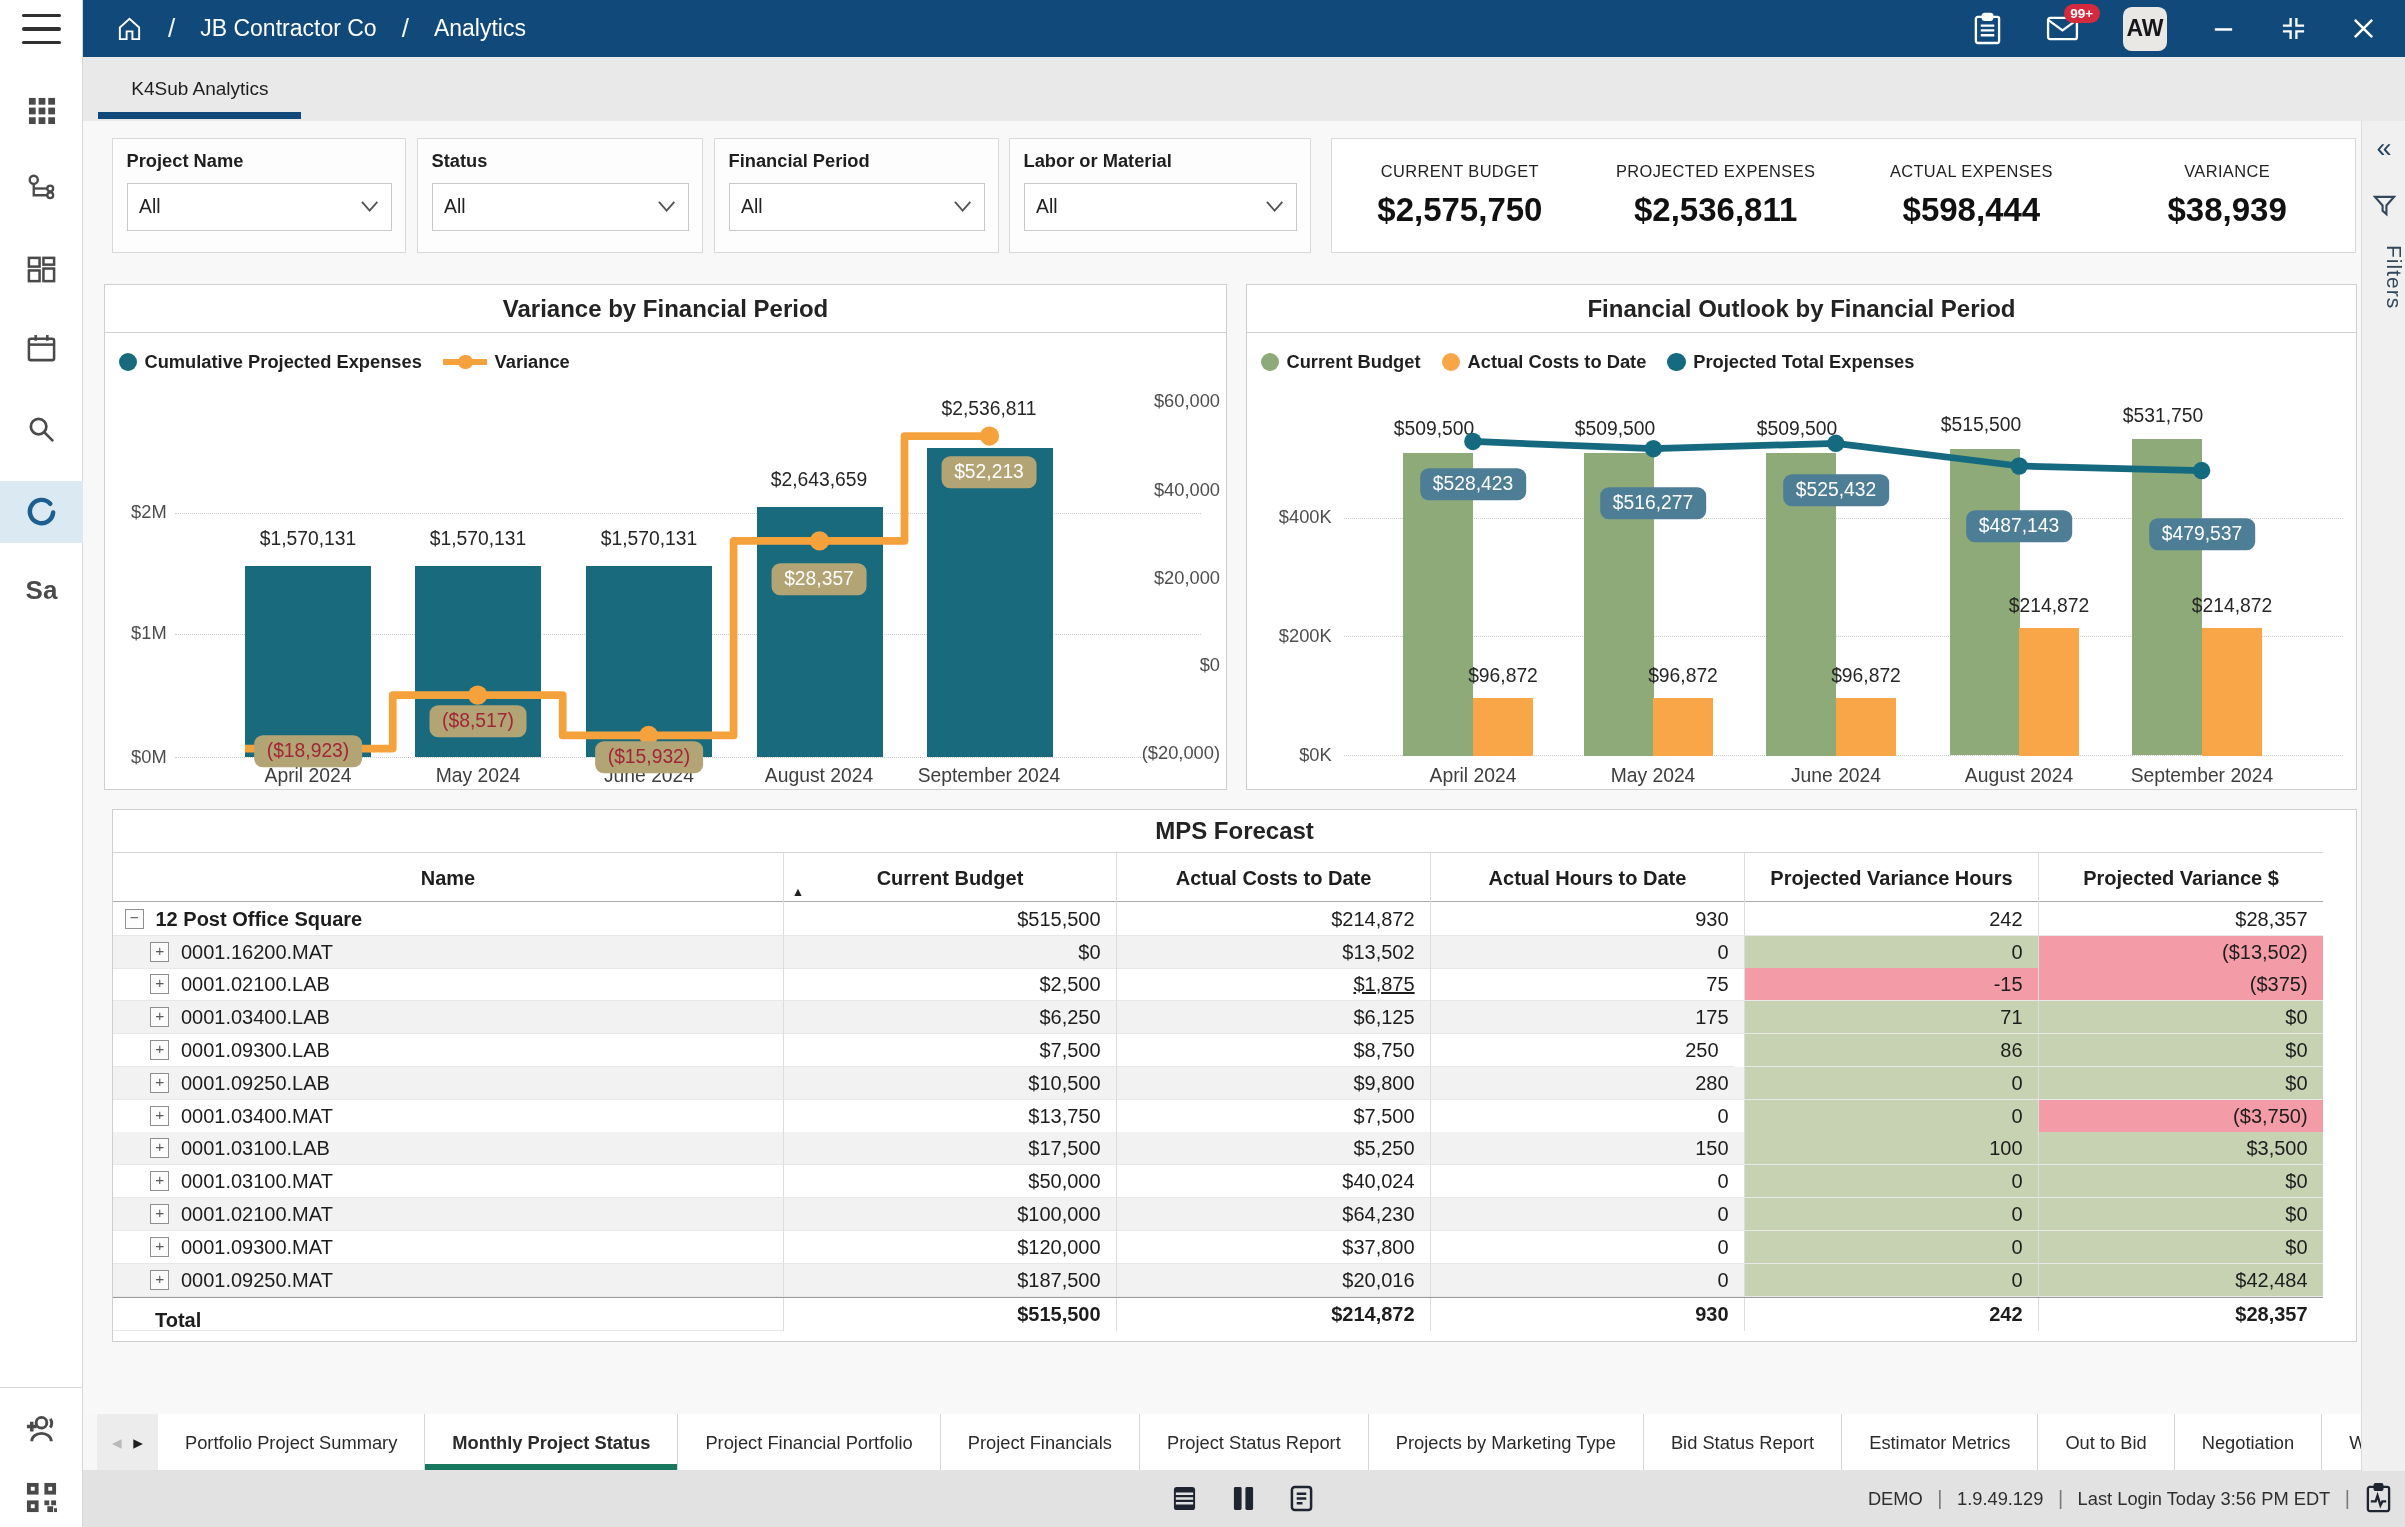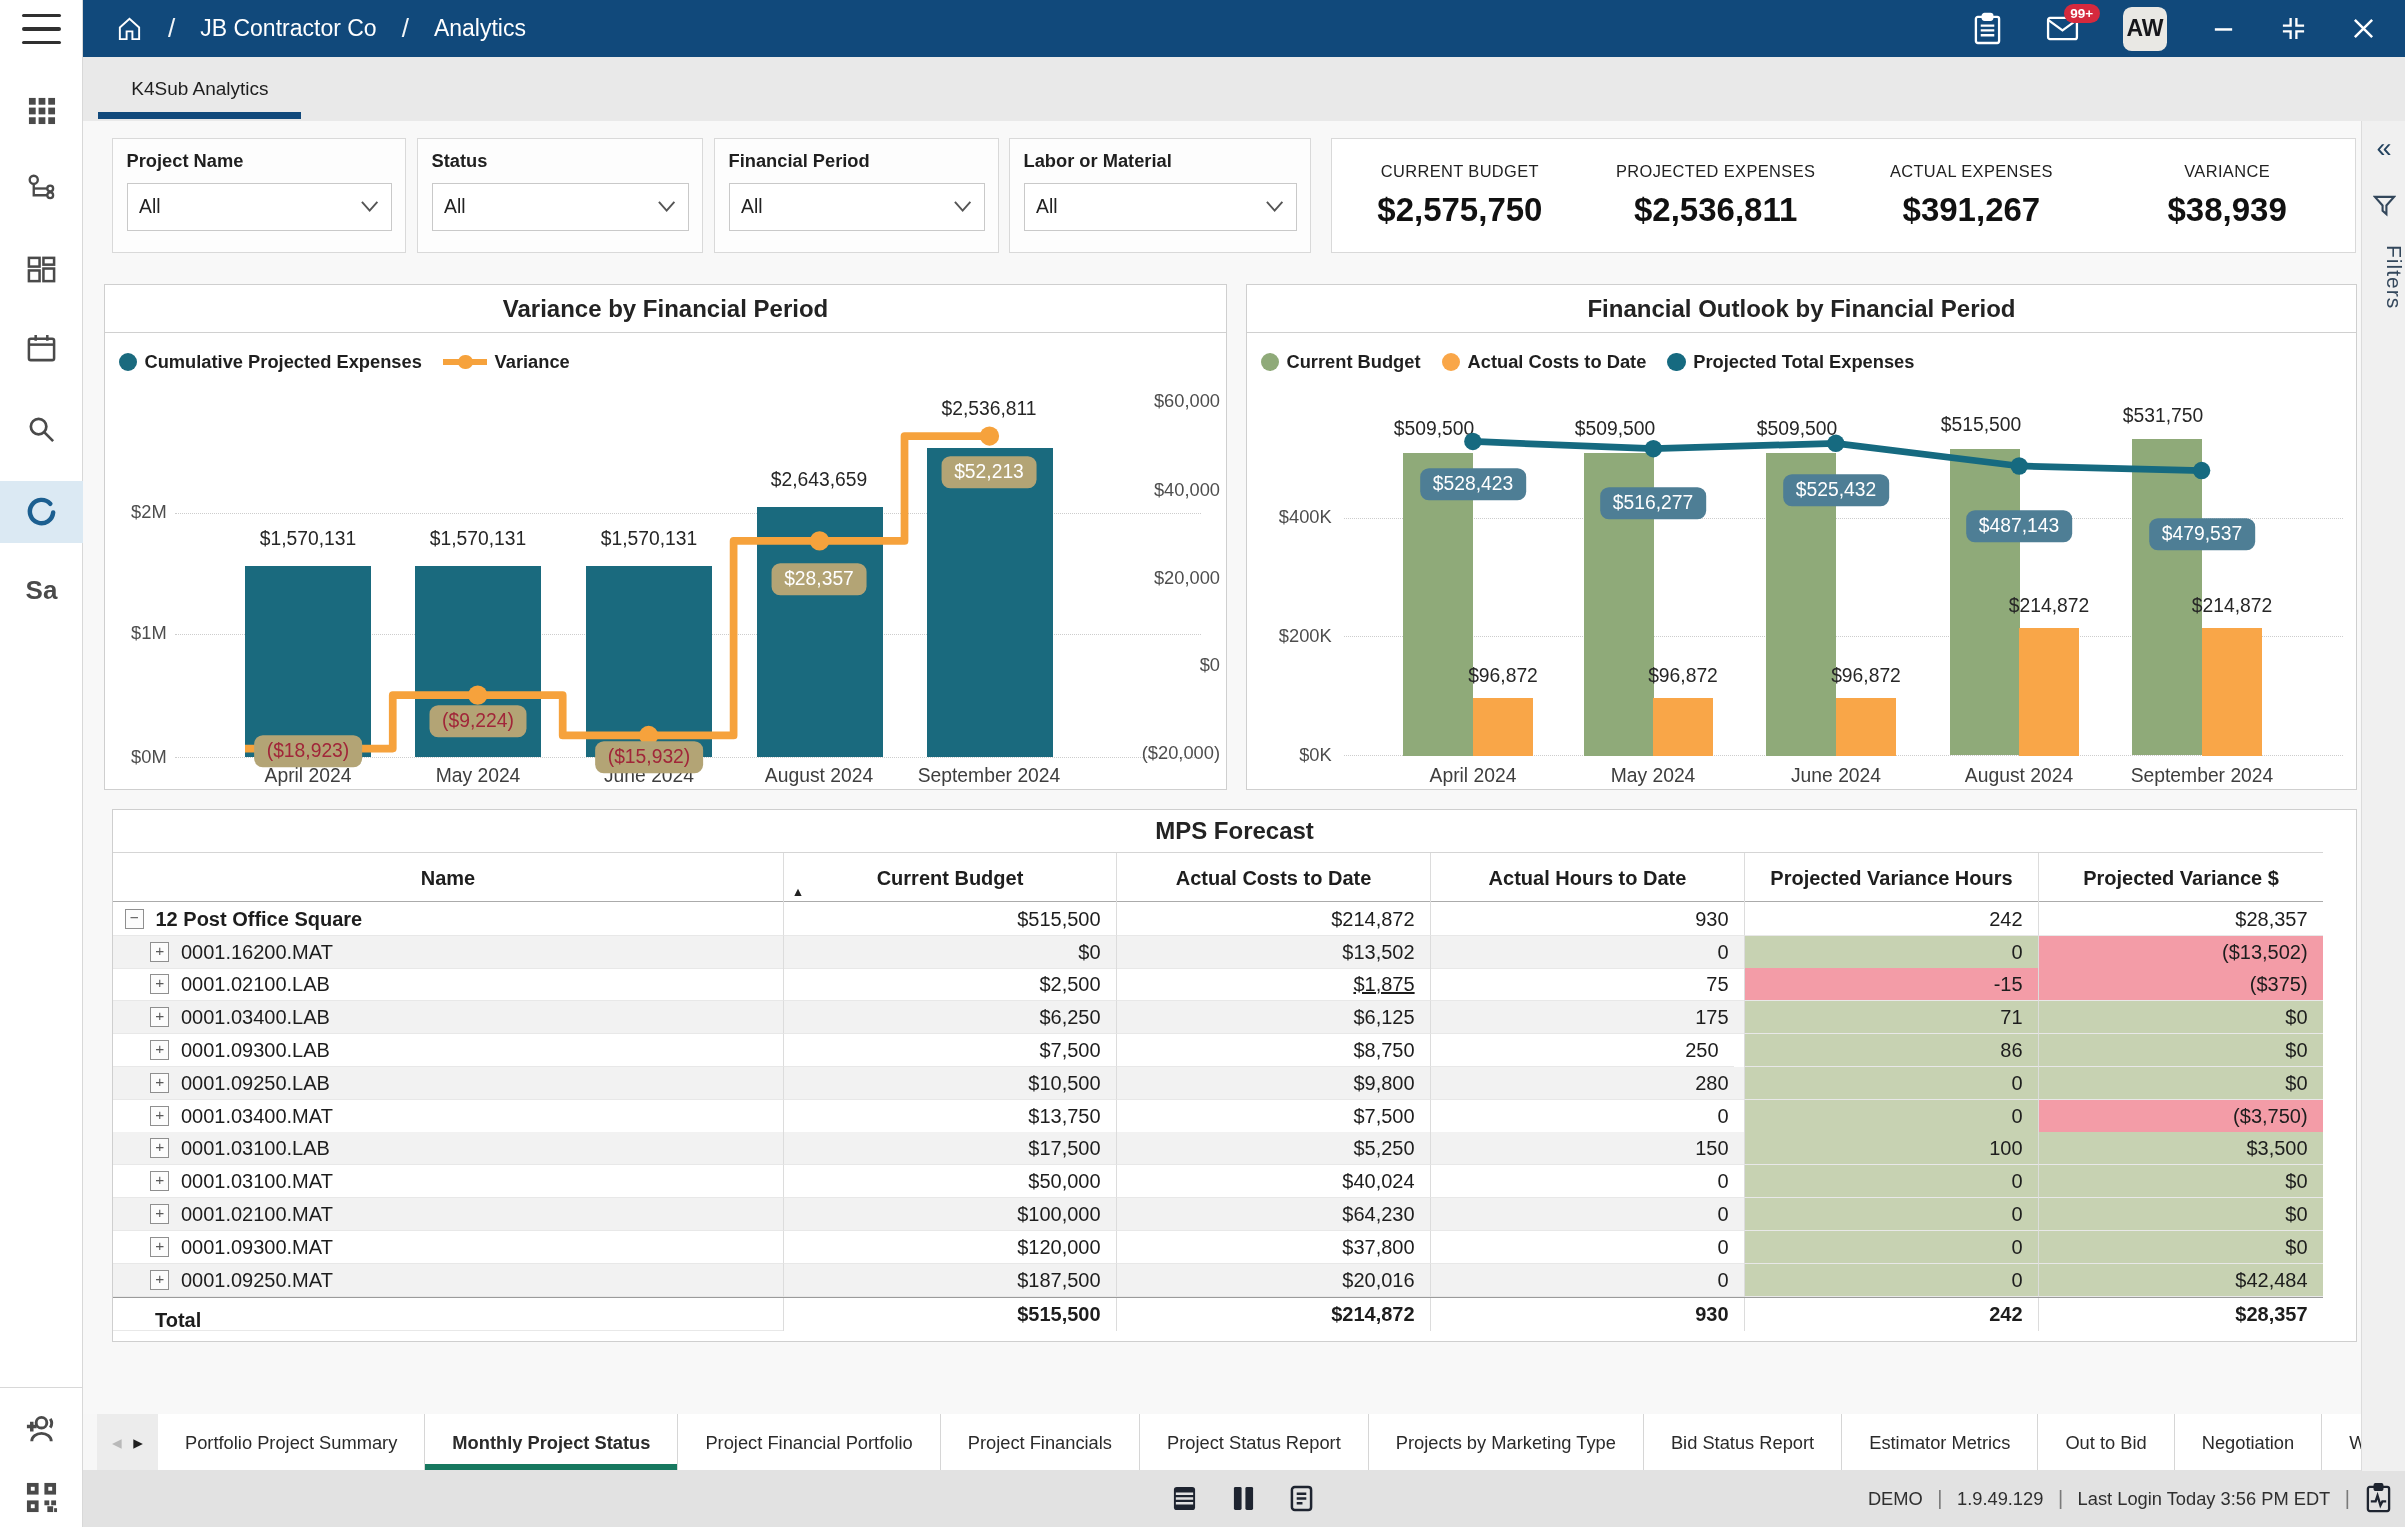--- a/index.html
+++ b/index.html
@@ -277,21 +277,21 @@
     <div class="kpi">
       <div class="kpi-label">CURRENT BUDGET</div>
       <div class="kpi-value">$2,575,750</div>
     </div>
     <div class="kpi">
       <div class="kpi-label">PROJECTED EXPENSES</div>
       <div class="kpi-value">$2,536,811</div>
     </div>
     <div class="kpi">
       <div class="kpi-label">ACTUAL EXPENSES</div>
-      <div class="kpi-value">$391,267</div>
+      <div class="kpi-value">$598,444</div>
     </div>
     <div class="kpi">
       <div class="kpi-label">VARIANCE</div>
       <div class="kpi-value">$38,939</div>
     </div>
   </div>
 
   <div id="chart1" class="card" style="left:104px;top:284px;width:1123px;height:506px">
     <div class="card-title">Variance by Financial Period</div>
     <div class="legend" id="legend1">
@@ -334,21 +334,21 @@
       <div class="bar-label" style="left: 884px; top: 113px;">$2,536,811</div>
       <svg class="chart-svg" width="1123" height="506" viewBox="0 0 1163 524">
         <path d="M 145 480.1 H 298 V 424.8 H 474 V 466.5 H 651 V 265 H 828 V 156.4 H 916" fill="none" stroke="#F6A23C" stroke-width="8" stroke-linejoin="round"></path>
         <circle cx="210" cy="480.1" r="10" fill="#F6A23C"></circle>
         <circle cx="386" cy="424.8" r="10" fill="#F6A23C"></circle>
         <circle cx="563" cy="466.5" r="10" fill="#F6A23C"></circle>
         <circle cx="740" cy="265" r="10" fill="#F6A23C"></circle>
         <circle cx="916" cy="156.4" r="10" fill="#F6A23C"></circle>
       </svg>
       <div class="dbadge" style="left: 203px; top: 466px; background: rgb(179, 164, 117); color: rgb(161, 38, 57);">($18,923)</div>
-      <div class="dbadge" style="left: 373px; top: 436px; background: rgb(179, 164, 117); color: rgb(161, 38, 57);">($9,224)</div>
+      <div class="dbadge" style="left: 373px; top: 436px; background: rgb(179, 164, 117); color: rgb(161, 38, 57);">($8,517)</div>
       <div class="dbadge" style="left: 544px; top: 472px; background: rgb(179, 164, 117); color: rgb(161, 38, 57);">($15,932)</div>
       <div class="dbadge" style="left: 714px; top: 294px; background: rgb(179, 164, 117); color: rgb(255, 255, 255);">$28,357</div>
       <div class="dbadge" style="left: 884px; top: 187px; background: rgb(179, 164, 117); color: rgb(255, 255, 255);">$52,213</div>
     </div>
 
   <div id="chart2" class="card" style="left:1246px;top:284px;width:1111px;height:506px">
     <div class="card-title">Financial Outlook by Financial Period</div>
     <div class="legend" id="legend2">
         <div class="item">
           <div class="ldot" style="background: rgb(143, 170, 121);"></div>

